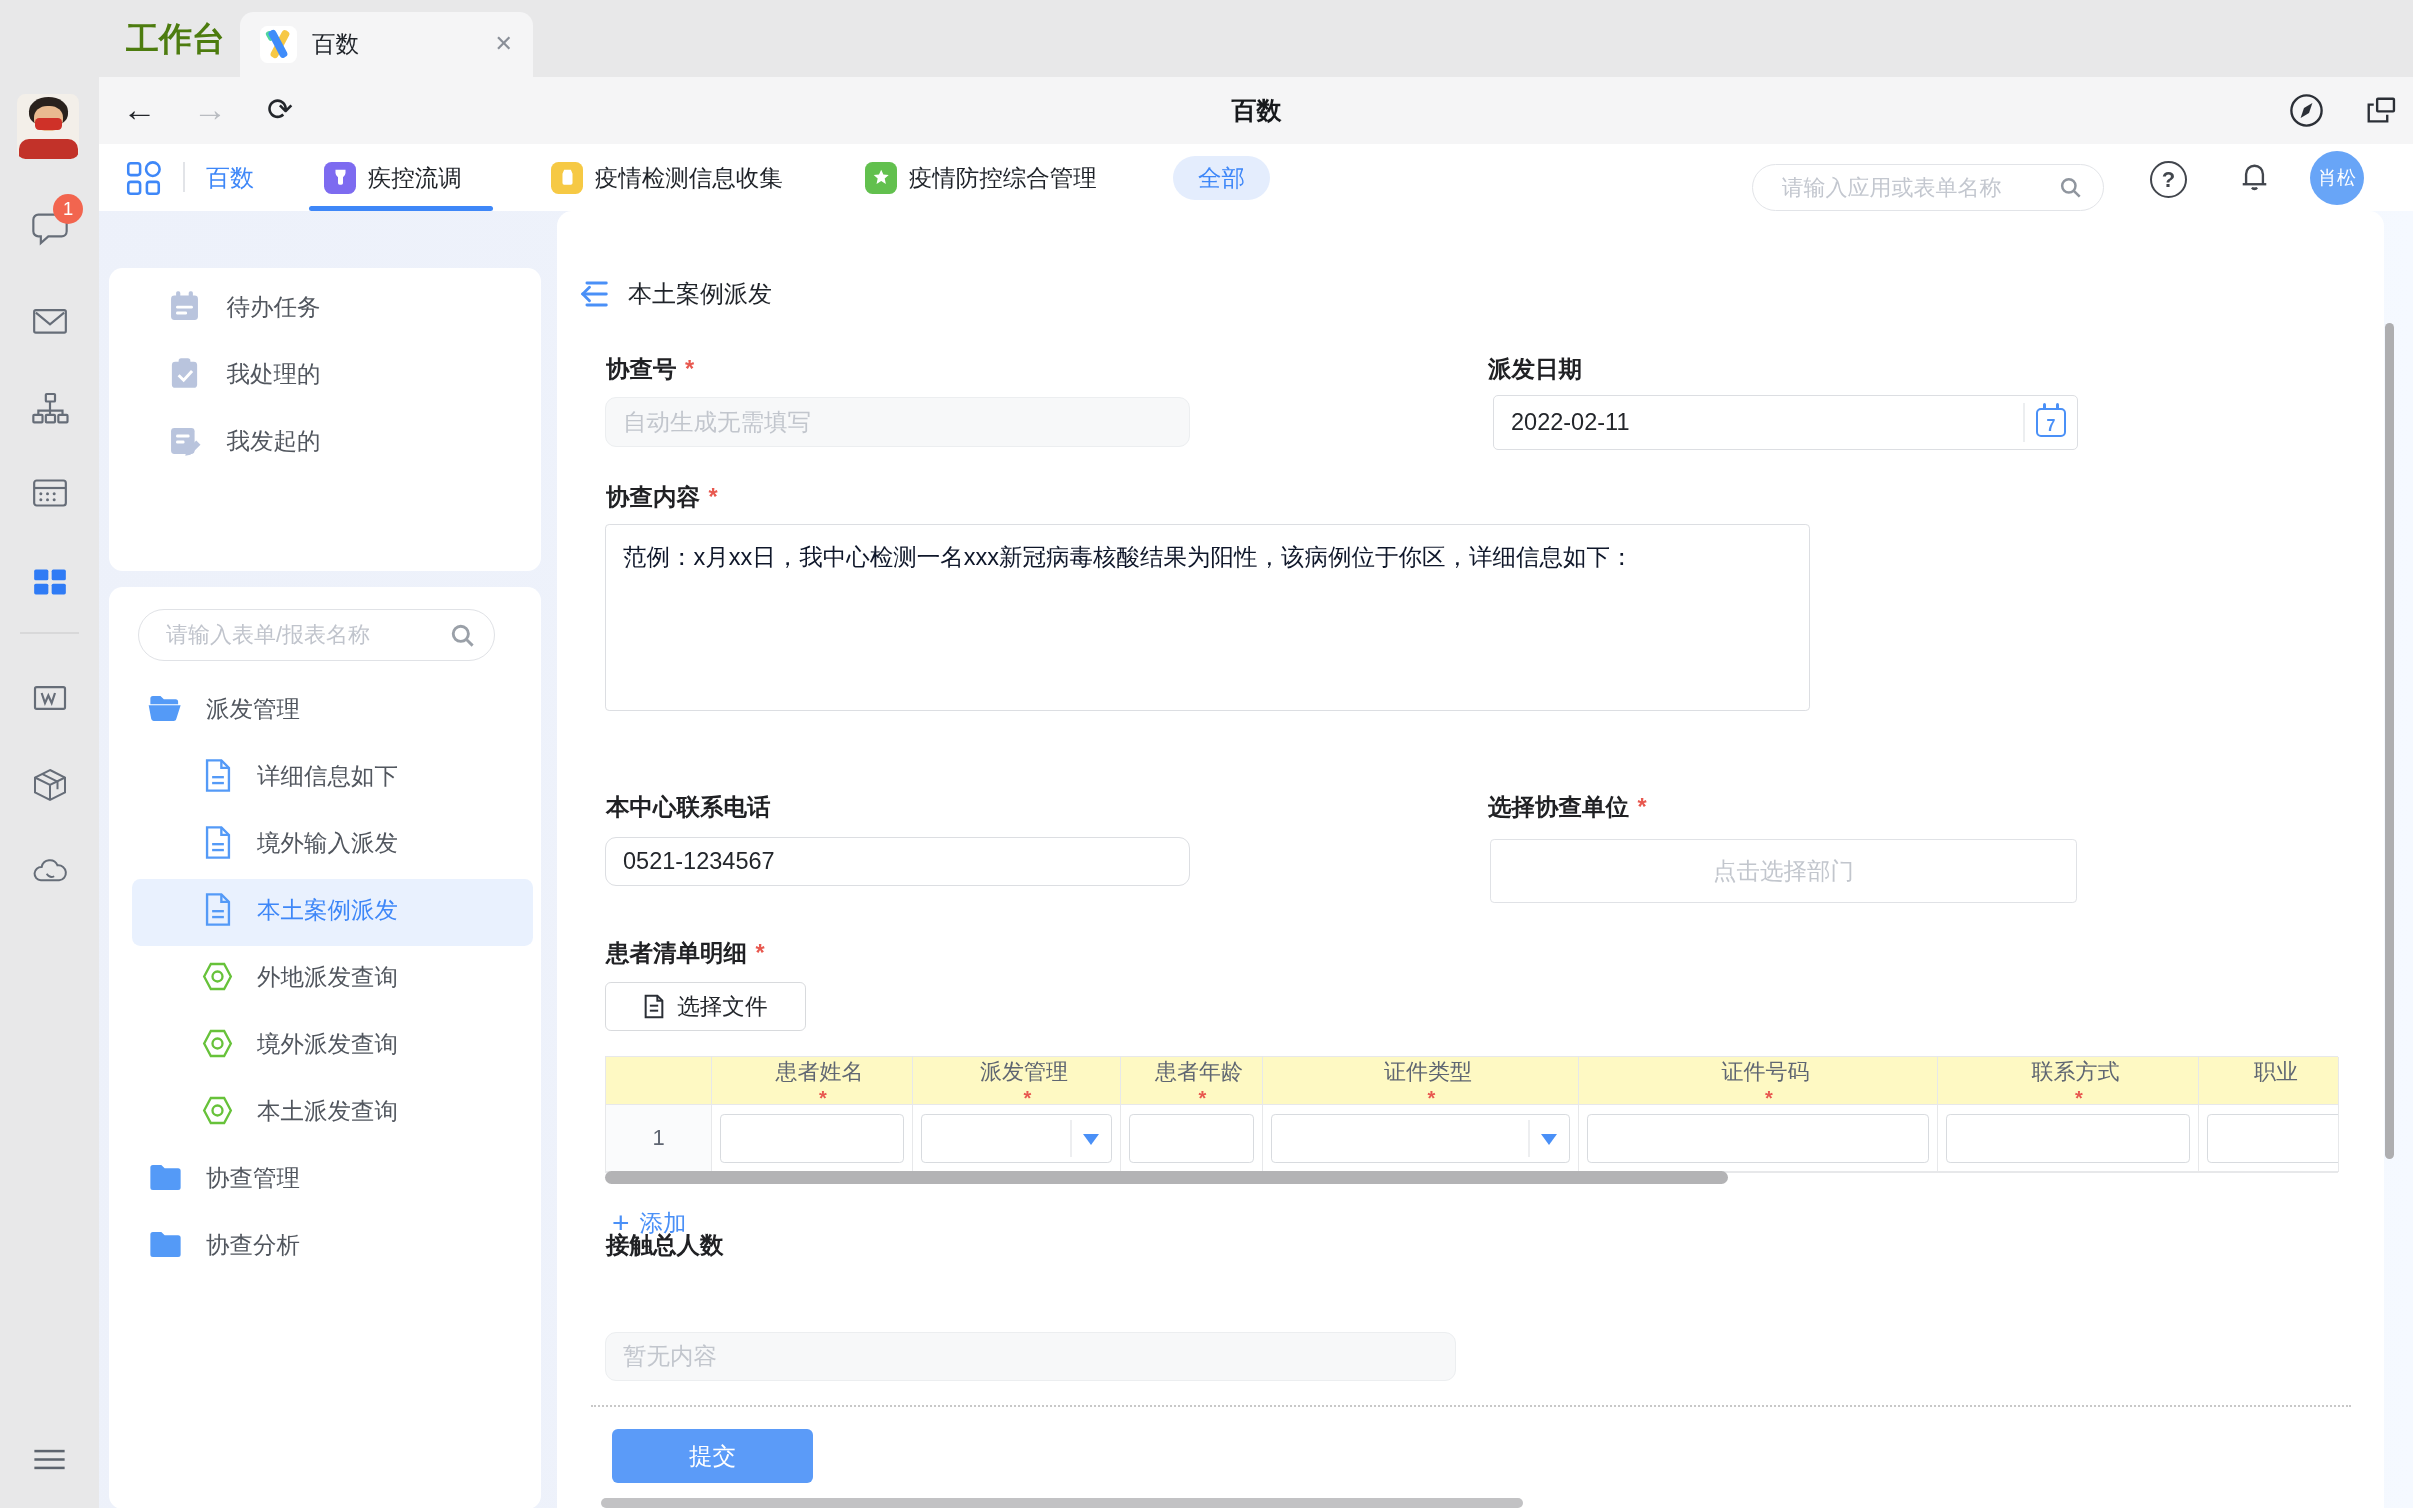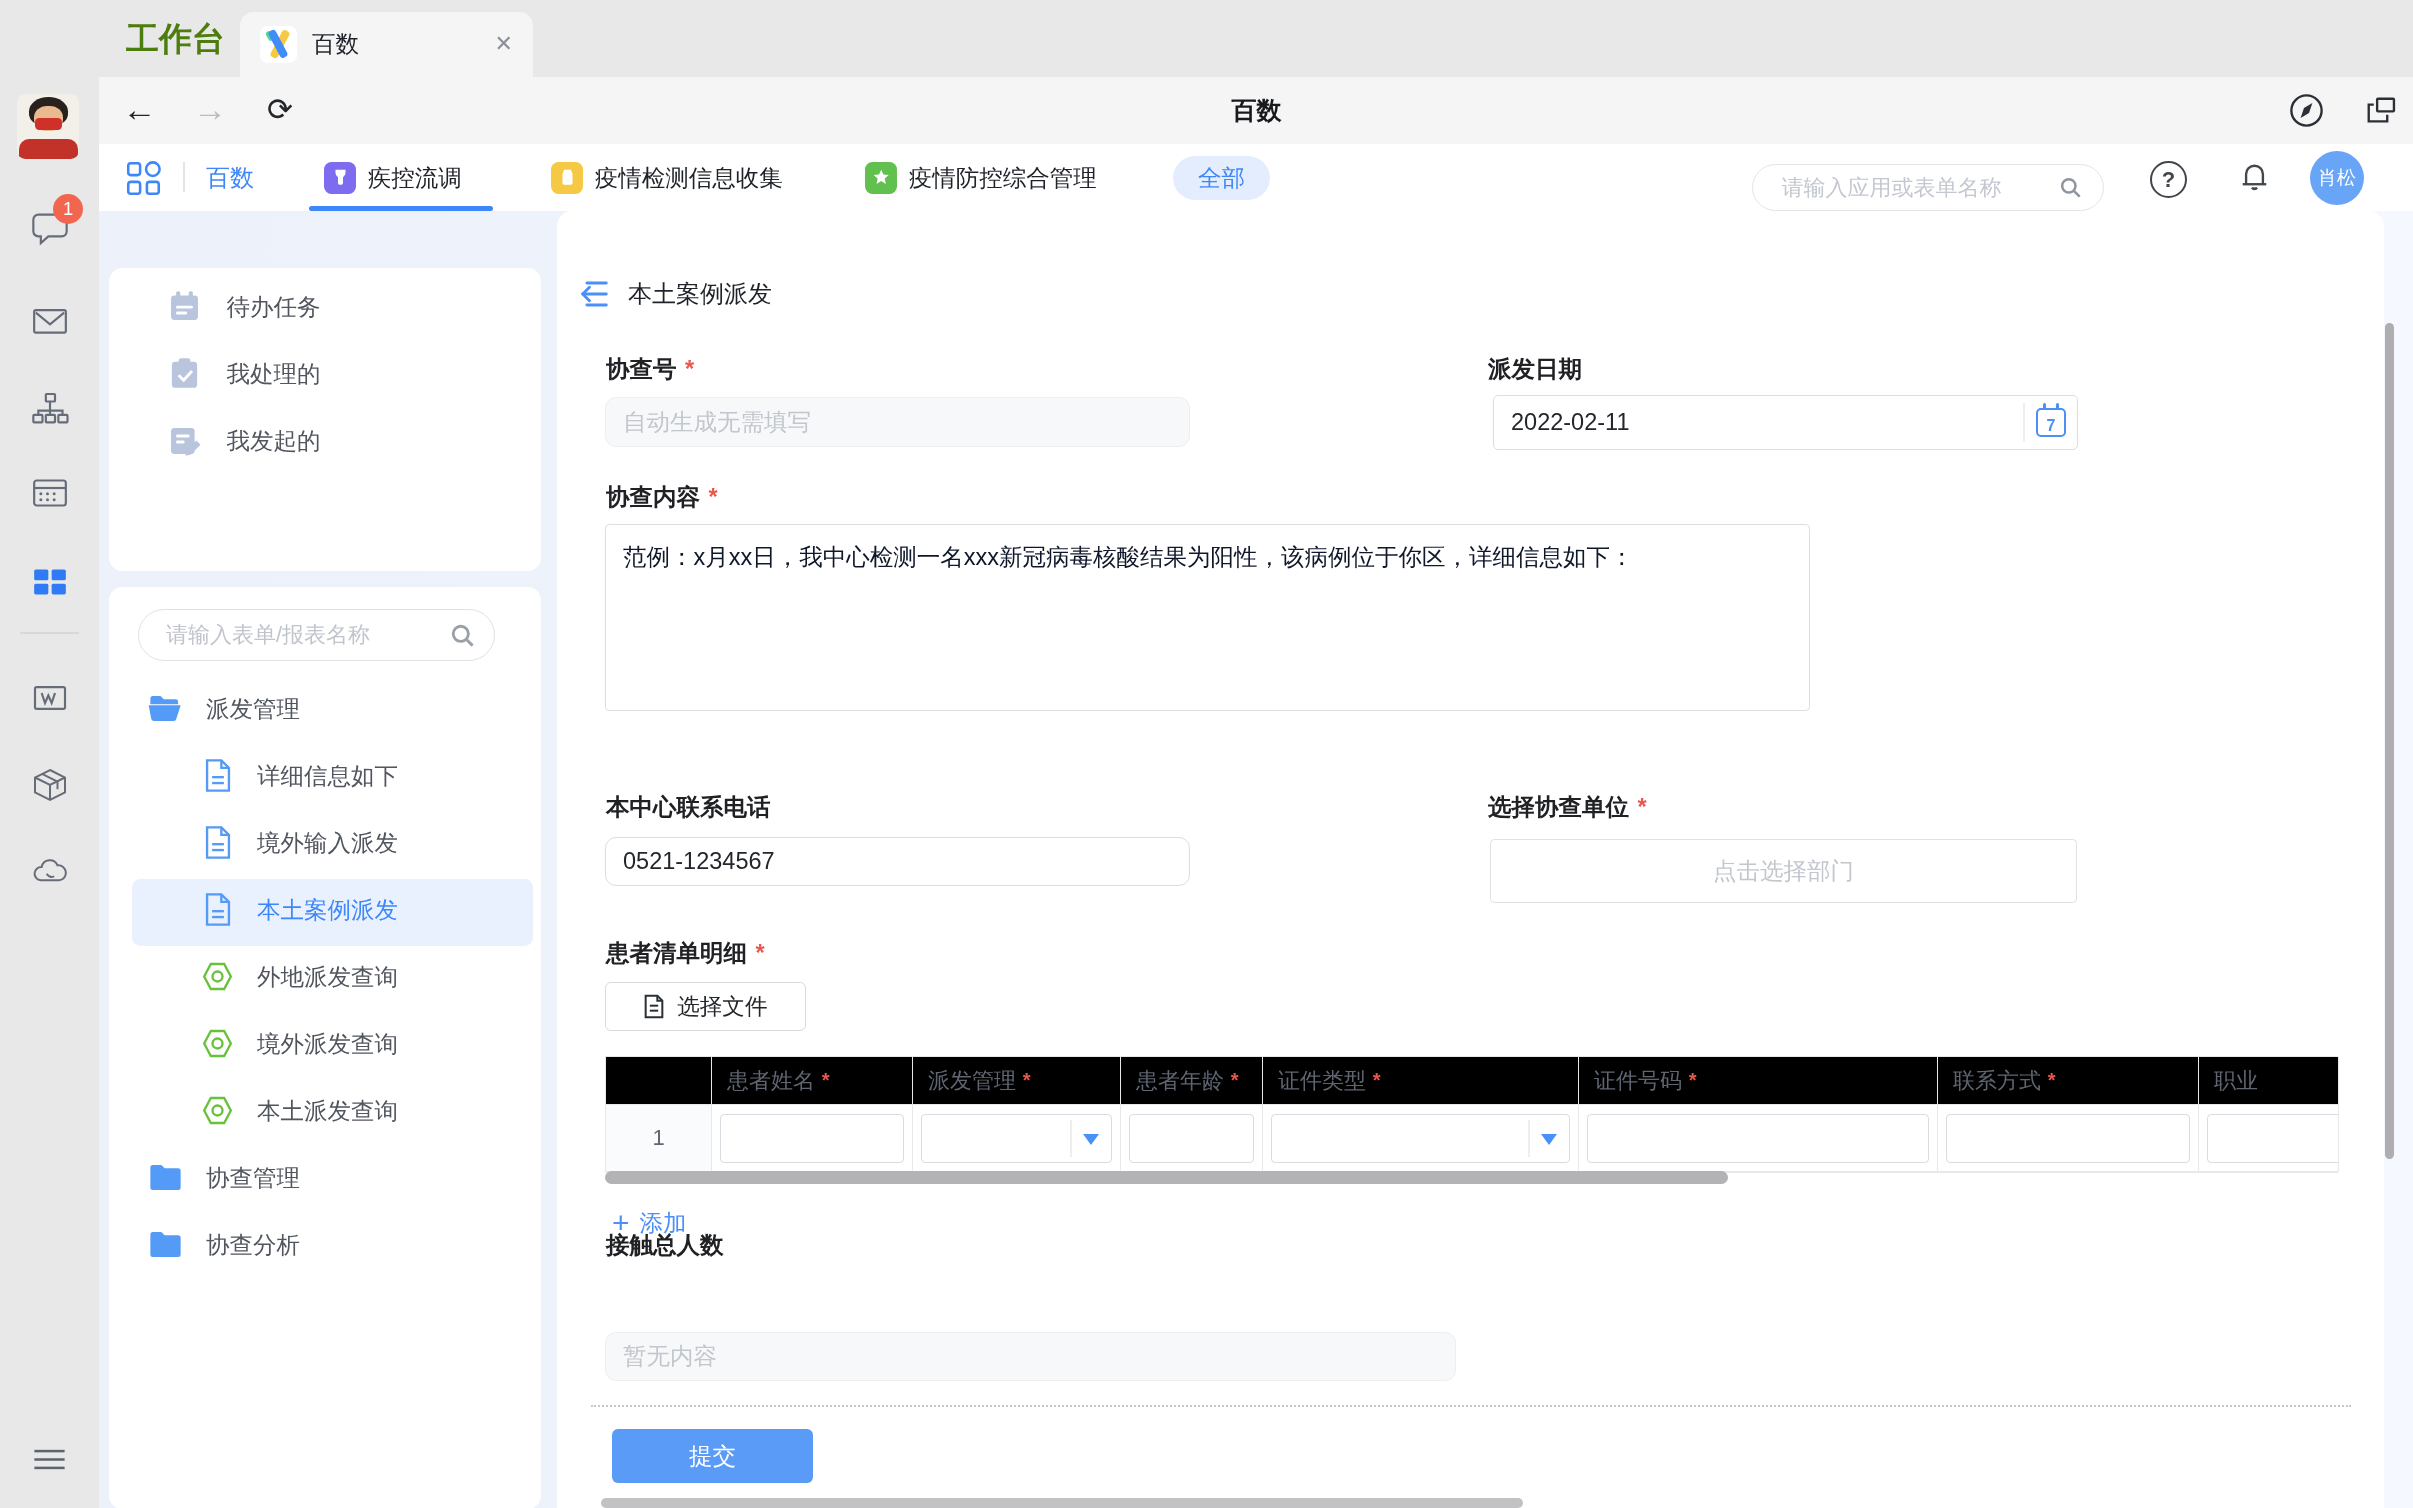--- a/index.html
+++ b/index.html
@@ -102,21 +102,21 @@
                 font-size:23.5px; color:#0f172a; padding:15px 17px; resize:none; outline:none; line-height:1.5;
                 font-family:"Liberation Sans","DejaVu Sans",sans-serif; }
   .dept-box { position:absolute; left:933px; top:628px; width:587px; height:64px; border:1.7px solid #e0e2e6; border-radius:4.2px;
               display:flex; align-items:center; justify-content:center; font-size:23.5px; color:#c2c6cd; background:#fff; }
   .file-btn { position:absolute; left:48px; top:771px; width:201px; height:49px; border:1.7px solid #d8dadd; border-radius:5.9px;
               background:#fff; display:flex; align-items:center; justify-content:center; gap:11.7px; font-size:22.6px; color:#23262b; }
 
   .p-table { position:absolute; left:48px; top:845px; width:1733px; border:0.8px solid #e7e8ea; border-right:none;
              display:grid; grid-template-columns:106px 201px 208px 142px 316px 359px 261px 140px; }
   .th { height:48px; border-right:0.8px solid #e7e8ea; border-bottom:0.8px solid #e7e8ea; display:flex; align-items:center;
-        padding-left:15px; font-size:22px; color:#5f6672; background:#000000; }
+        padding-left:15px; font-size:22px; color:#5f6672; background:#fef9c3;flex-direction:column; }
   .th .req { font-size:20px; margin-left:6.7px; }
   .td { height:67px; border-right:0.8px solid #e7e8ea; border-bottom:0.8px solid #e7e8ea; position:relative; background:#fff; overflow:hidden; }
   .td.rownum { display:flex; align-items:center; justify-content:center; font-size:22px; color:#5f6672; background:#fafbfc; }
   .cell-input { position:absolute; left:8.4px; top:9.2px; right:8.4px; height:49px; border:1.7px solid #d8dbdf; border-radius:4.2px; background:#fff; }
   .cell-input.cut { right:-8.4px; }
   .dd-sep { position:absolute; right:39px; top:5px; bottom:5px; width:1.7px; background:#edeef0; }
   .dd-tri { position:absolute; right:11.7px; top:19px; width:0; height:0; border-left:8.4px solid transparent;
             border-right:8.4px solid transparent; border-top:11px solid #4a90f7; }
   .h-scroll { position:absolute; left:48px; top:960px; width:1123px; height:13.4px; border-radius:6.7px; background:#b3b3b5; }
   .add-link { position:absolute; left:55px; top:996px; display:flex; align-items:center; gap:10px; color:#4a90f7; }

